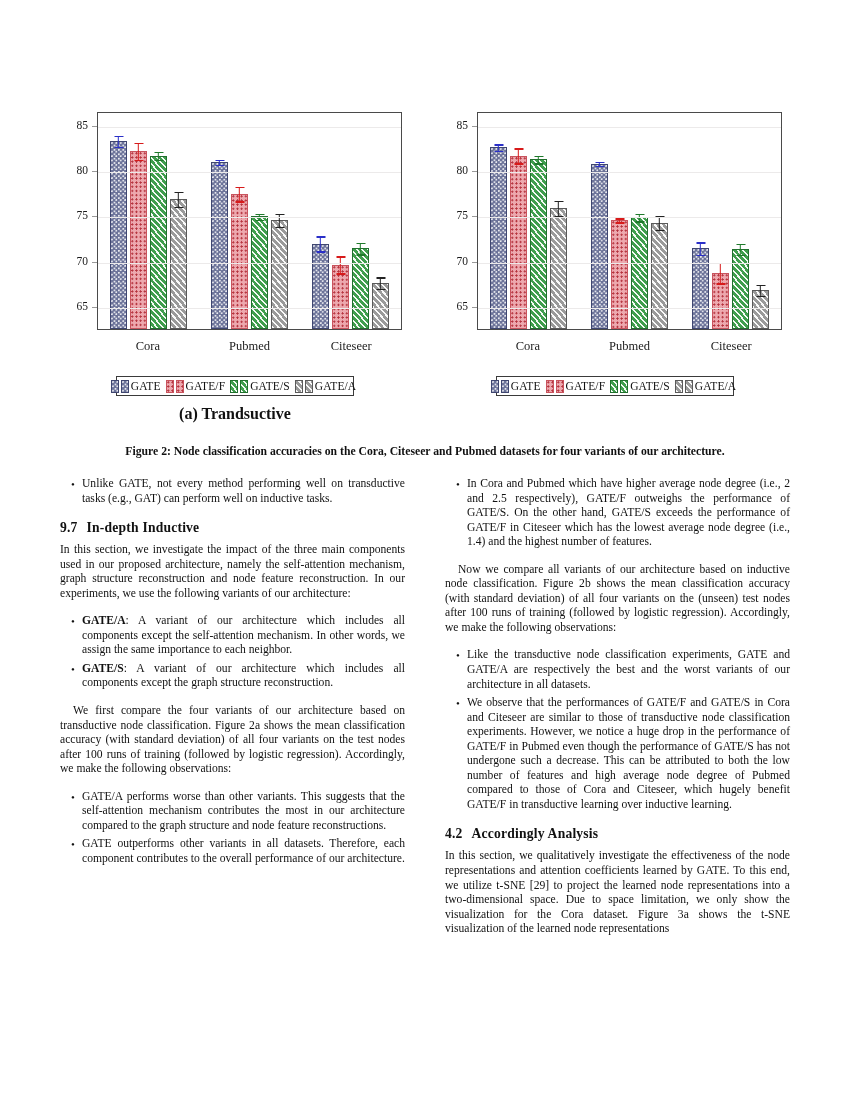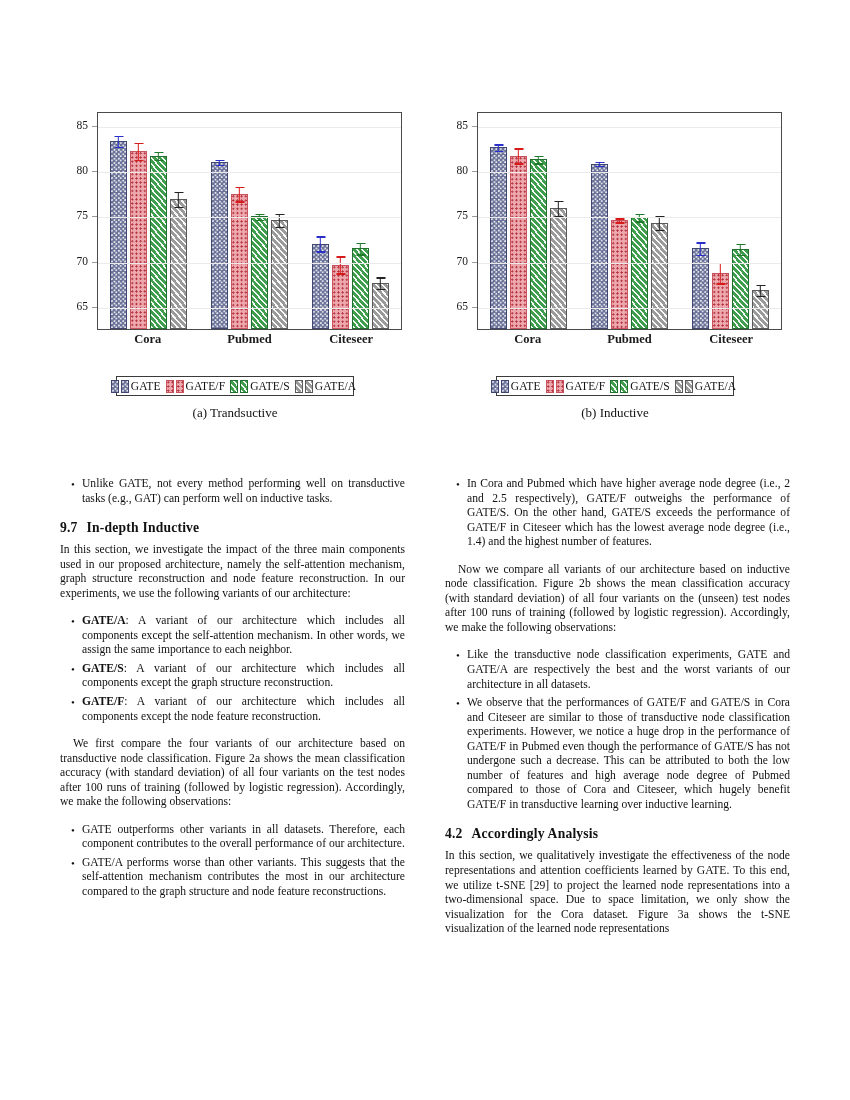--- a/index.html
+++ b/index.html
@@ -59,33 +59,33 @@
     background-color:#3f9e4d;
     background-image:repeating-linear-gradient(48deg, rgba(255,255,255,.95) 0 1.5px, rgba(255,255,255,0) 1.5px 4.2px);
     border:1px solid #21702e;
   }
   .p-gatea{
     background-color:#9a9a9a;
     background-image:repeating-linear-gradient(48deg, rgba(255,255,255,.95) 0 1.6px, rgba(255,255,255,0) 1.6px 4.4px);
     border:1px solid #5a5a5a;
   }
 
-  .xticks{position:absolute;left:37px;top:220px;width:305px;display:flex;font-weight:bold;}
+  .xticks{position:absolute;left:37px;top:227px;width:305px;display:flex;}
   .xtick{flex:1;text-align:center;font-size:12.5px;color:#1a1a1a;}
 
   
   .legend{margin:14px auto 0;width:238px;border:1px solid #3a3a3a;background:#fff;
           display:flex;align-items:center;justify-content:center;padding:2.5px 4px;box-sizing:border-box;}
   .legend-item{display:flex;align-items:center;margin:0 1px;}
   .sw{width:6px;height:11px;margin-right:1px;}
   .sw + .sw{margin-left:1px;margin-right:2px;}
   .legend-label{font-size:11.5px;color:#111;margin-right:3px;letter-spacing:.1px;}
 
   .subcaps{display:flex;justify-content:space-between;margin-top:9px;}
-  .subcap{width:350px;text-align:center;font-size:13px;font-weight:normal;color:#111;}
+  .subcap{width:350px;text-align:center;font-size:16px;font-weight:bold;color:#111;}
 
   .fig-caption{margin-top:22px;text-align:center;font-size:11.7px;font-weight:bold;color:#111;letter-spacing:0;}
 
   
   .columns{position:absolute;left:60px;top:477px;width:730px;display:flex;justify-content:space-between;}
   .col{width:345px;font-size:11.6px;line-height:14.55px;text-align:justify;color:#111;}
   .col p{margin:0;}
   .p-indent{text-indent:13px;}
   .gap-sm{height:7px;}
   .gap-md{height:13px;}
@@ -389,53 +389,52 @@
               <div class="sw p-gatea"></div>
               <span class="legend-label">GATE/A</span>
             </div>
           </div>
       </div>
 
     </div>
 
     <div class="subcaps">
       <div class="subcap">(a) Trandsuctive</div>
-      <div class="subcap">(b) Inductive</div>
     </div>
 
+    <div class="fig-caption">Figure 2: Node classification accuracies on the Cora, Citeseer and Pubmed datasets for four variants of our architecture.</div>
   </div>
 
   <div class="columns">
 
     <div class="col">
       <ul class="bl">
         <li>Unlike GATE, not every method performing well on transductive tasks (e.g., GAT) can perform well on inductive tasks.</li>
       </ul>
 
       <div class="gap-md"></div>
       <h2 class="sec">
         <span class="num">9.7</span><span>In-depth Inductive</span>
       </h2>
       <div class="gap-sm"></div>
       <p>In this section, we investigate the impact of the three main components used in our proposed architecture, namely the self-attention mechanism, graph structure reconstruction and node feature reconstruction. In our experiments, we use the following variants of our architecture:</p>
 
       <div class="gap-md"></div>
       <ul class="bl">
         <li><b>GATE/A</b><span>: A variant of our architecture which includes all components except the self-attention mechanism. In other words, we assign the same importance to each neighbor.</span></li>
         <li><b>GATE/S</b><span>: A variant of our architecture which includes all components except the graph structure reconstruction.</span></li>
-        <li><b>GATE/F</b><span>: A variant of our architecture which includes all components except the node feature reconstruction.</span></li>
       </ul>
 
       <div class="gap-md"></div>
       <p class="p-indent">We first compare the four variants of our architecture based on transductive node classification. Figure 2a shows the mean classification accuracy (with standard deviation) of all four variants on the test nodes after 100 runs of training (followed by logistic regression). Accordingly, we make the following observations:</p>
 
       <div class="gap-md"></div>
       <ul class="bl">
+        <li>GATE/A performs worse than other variants. This suggests that the self-attention mechanism contributes the most in our architecture compared to the graph structure and node feature reconstructions.</li>
         <li>GATE outperforms other variants in all datasets. Therefore, each component contributes to the overall performance of our architecture.</li>
-        <li>GATE/A performs worse than other variants. This suggests that the self-attention mechanism contributes the most in our architecture compared to the graph structure and node feature reconstructions.</li>
       </ul>
     </div>
 
     <div class="col">
       <ul class="bl">
         <li>In Cora and Pubmed which have higher average node degree (i.e., 2 and 2.5 respectively), GATE/F outweighs the performance of GATE/S. On the other hand, GATE/S exceeds the performance of GATE/F in Citeseer which has the lowest average node degree (i.e., 1.4) and the highest number of features.</li>
       </ul>
 
       <div class="gap-md"></div>
       <p class="p-indent">Now we compare all variants of our architecture based on inductive node classification. Figure 2b shows the mean classification accuracy (with standard deviation) of all four variants on the (unseen) test nodes after 100 runs of training (followed by logistic regression). Accordingly, we make the following observations:</p>

